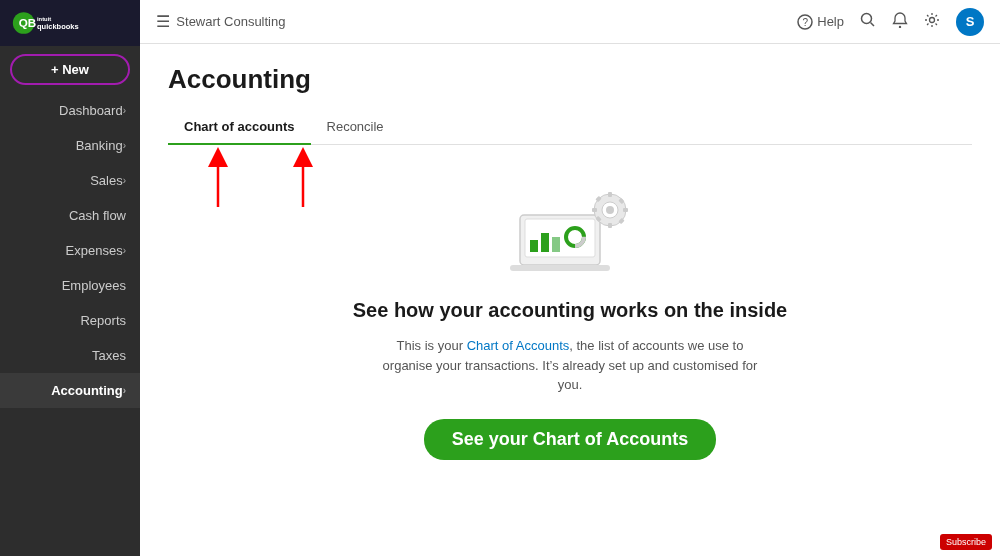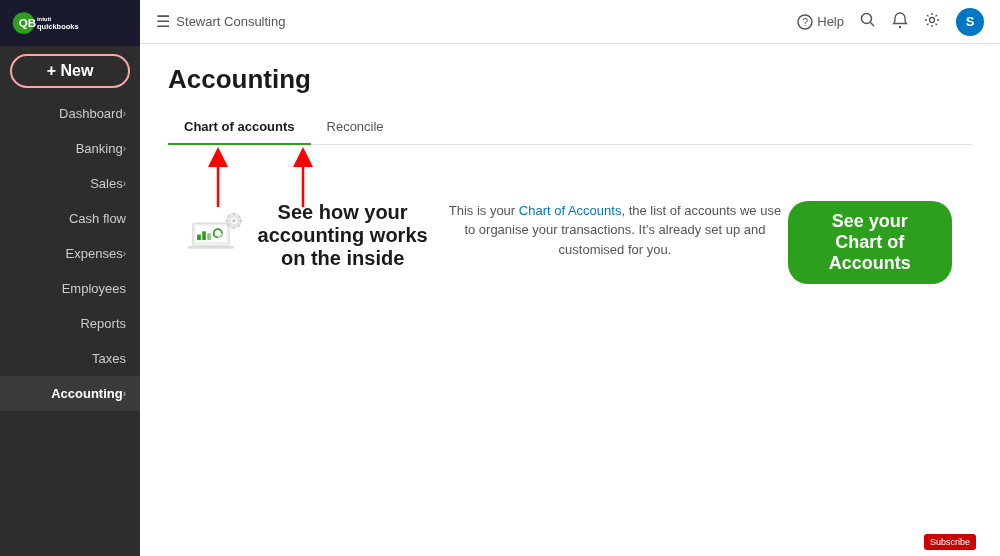--- a/index.html
+++ b/index.html
@@ -23,26 +23,26 @@
       gap: 8px;
       height: 44px;
     }
     .qb-logo {
       width: 100px;
       height: 28px;
     }
     .new-btn {
       margin: 8px 10px;
       background: transparent;
-      border: 2px solid #fca5a5;
+      border: 2px solid #a21caf;
       color: #fff;
       border-radius: 20px;
       padding: 6px 12px;
       cursor: pointer;
-      font-size: 16px;
+      font-size: 13px;
       font-weight: 600;
       text-align: center;
       display: flex;
       align-items: center;
       justify-content: center;
       gap: 4px;
     }
     .nav-item {
       padding: 10px 14px;
       font-size: 13px;
@@ -145,21 +145,21 @@
       position: absolute;
       bottom: -1px;
       left: 0; right: 0;
       height: 2px;
       background: #2ca01c;
     }
 
     
     .center-area {
       display: flex;
-      flex-direction: row;
+      flex-direction: column;
       align-items: center;
       justify-content: center;
       padding: 40px 20px;
       text-align: center;
     }
 
     
     .illustration { margin-bottom: 24px; }
 
     .main-heading {
@@ -188,21 +188,21 @@
       padding: 10px 28px;
       font-size: 18px;
       font-weight: 700;
       cursor: pointer;
     }
 
     
     .subscribe-badge {
       position: fixed;
       bottom: 6px;
-      right: 24px;
+      right: 8px;
       background: #cc0000;
       color: #fff;
       font-size: 9px;
       padding: 3px 6px;
       border-radius: 3px;
     }
   </style>
 </head>
 <body>
 

